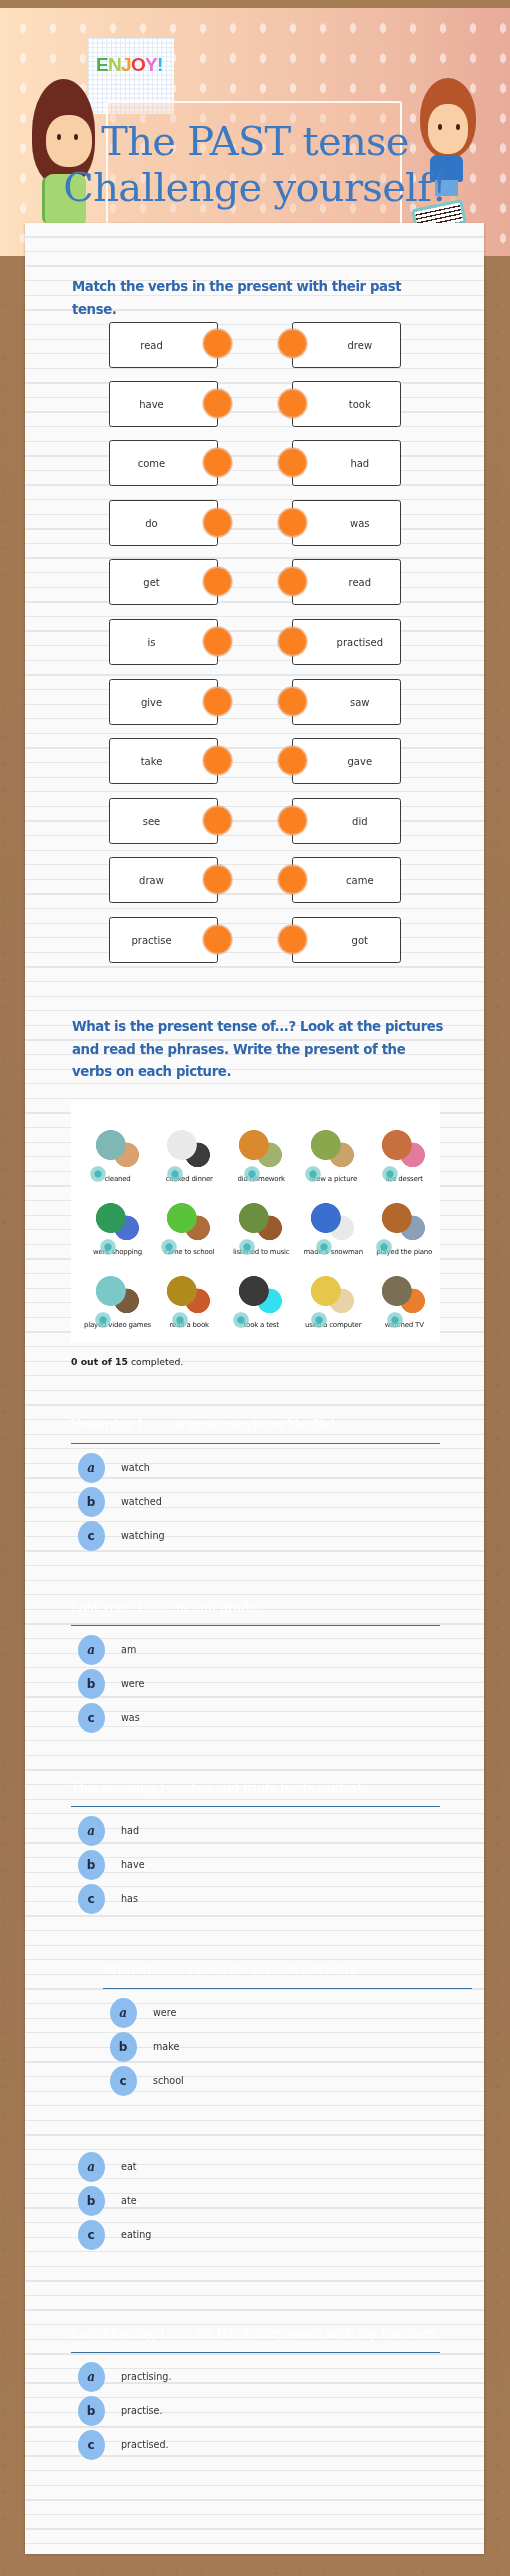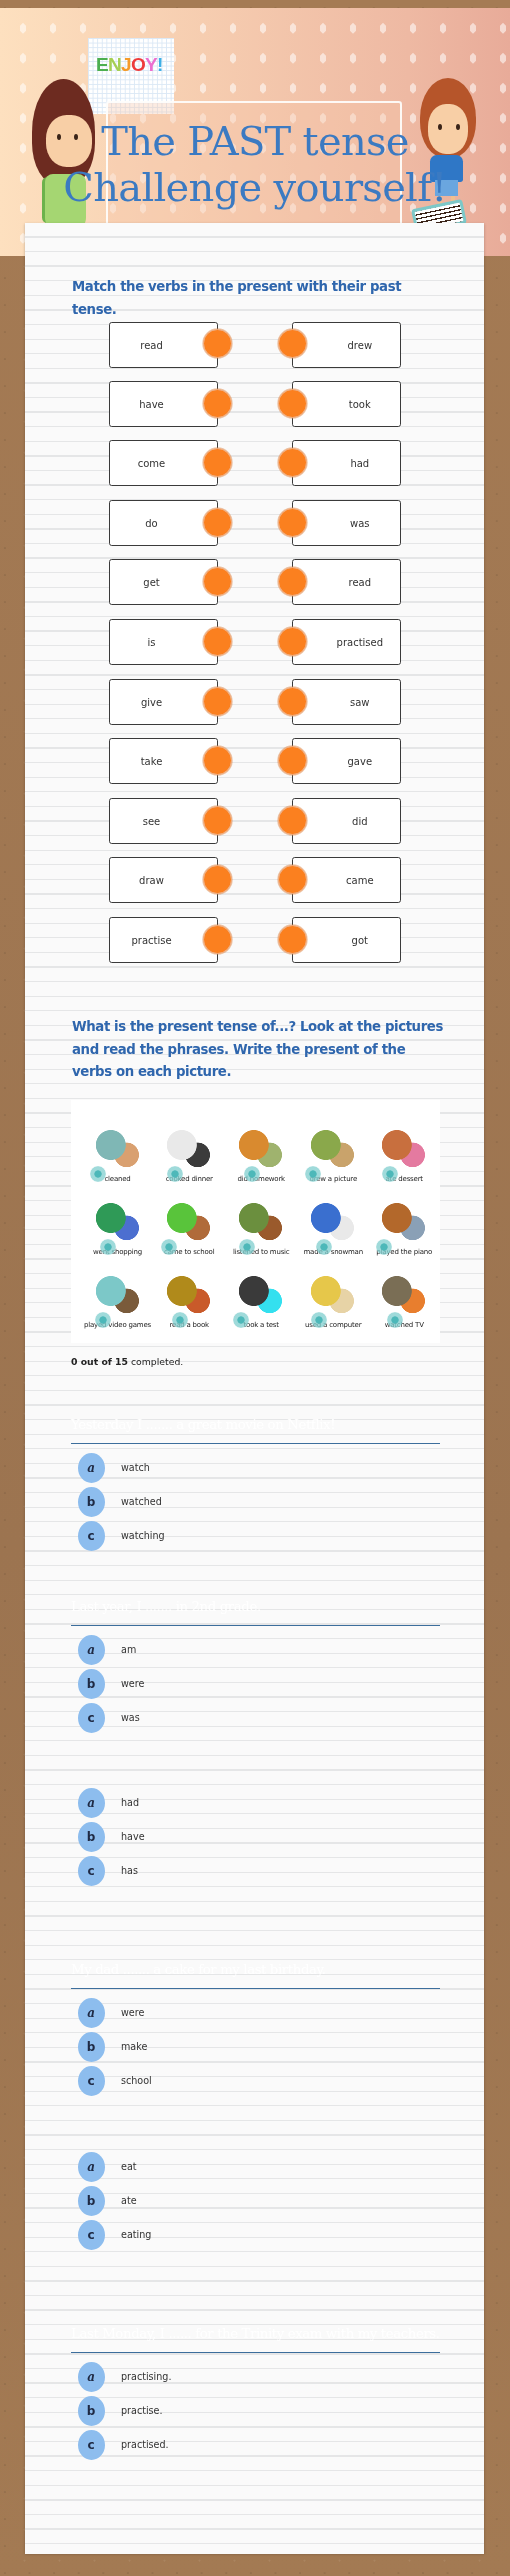--- a/index.html
+++ b/index.html
@@ -391,36 +391,37 @@
           <div class="letter">b</div>
           <div class="text">were</div>
         </div>
         <div class="quiz-opt">
           <div class="letter">c</div>
           <div class="text">was</div>
         </div>
       </div>
     </div>
     <div class="quiz" style="top: 1779px;">
+      <div class="quiz-q">This morning I ..... tea and fruits for breakfast.</div>
       <div style="margin-top: 6.6px;">
         <div class="quiz-opt">
           <div class="letter script">a</div>
           <div class="text">had</div>
         </div>
         <div class="quiz-opt">
           <div class="letter">b</div>
           <div class="text">have</div>
         </div>
         <div class="quiz-opt">
           <div class="letter">c</div>
           <div class="text">has</div>
         </div>
       </div>
     </div>
-    <div class="quiz" style="top: 1961px;">
+    <div class="quiz" style="top: 1961px; margin-left: 32px;">
       <div class="quiz-q">My dad ....... a cake for my last birthday.</div>
       <div style="margin-top: 6.6px;">
         <div class="quiz-opt">
           <div class="letter script">a</div>
           <div class="text">were</div>
         </div>
         <div class="quiz-opt">
           <div class="letter">b</div>
           <div class="text">make</div>
         </div>

